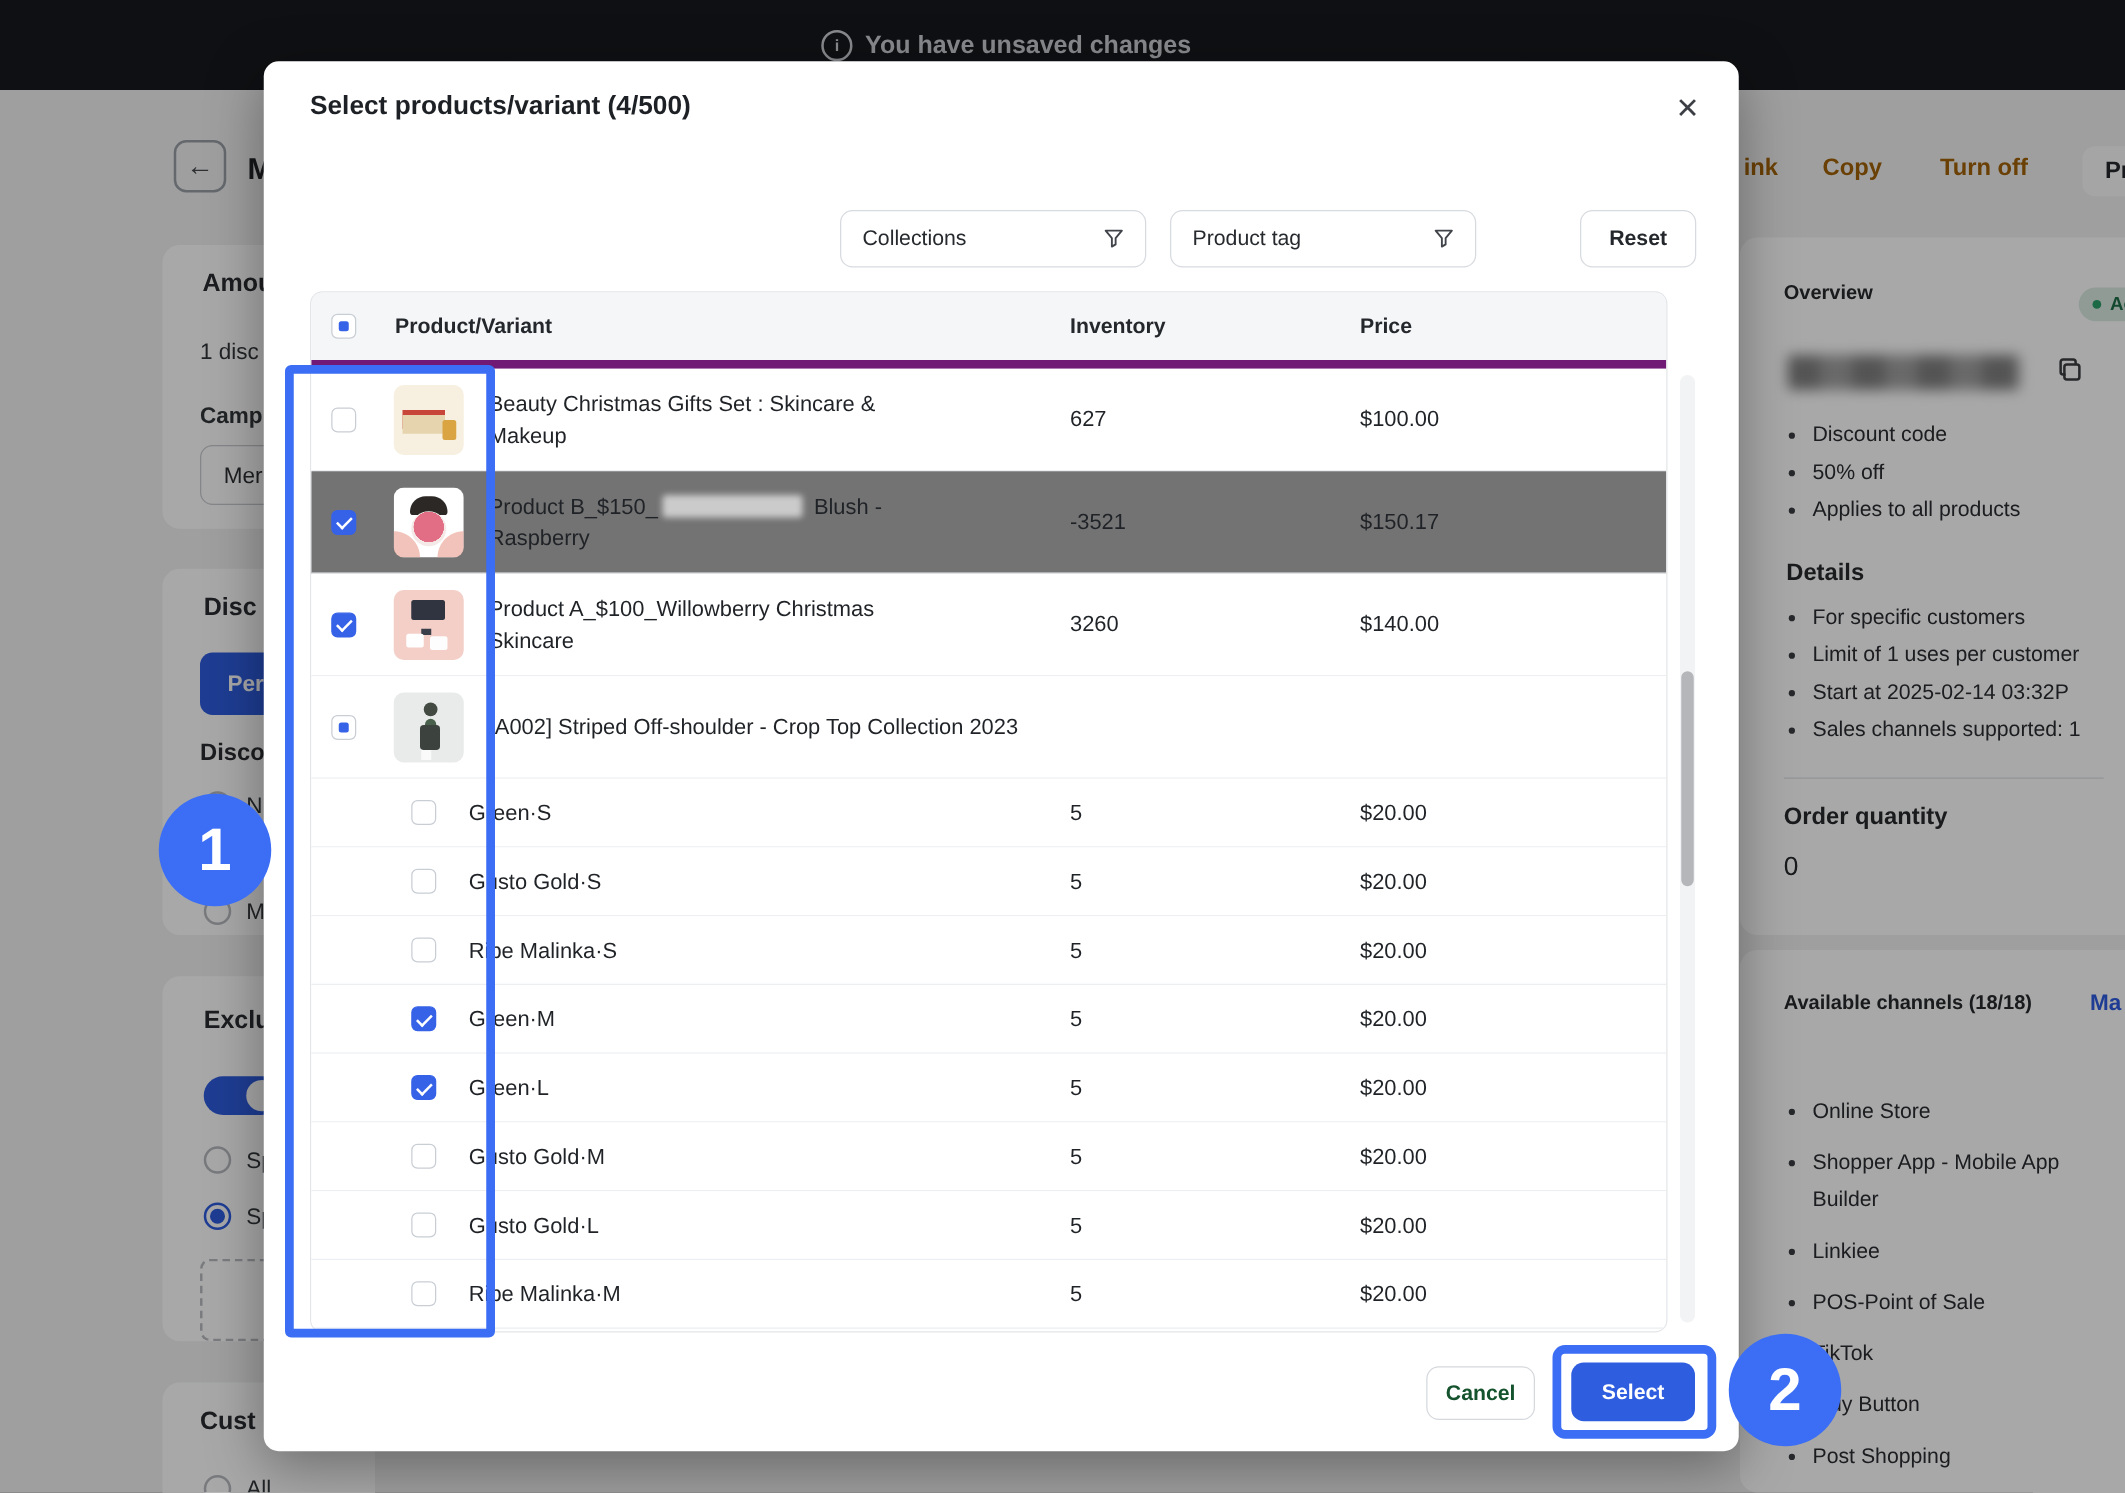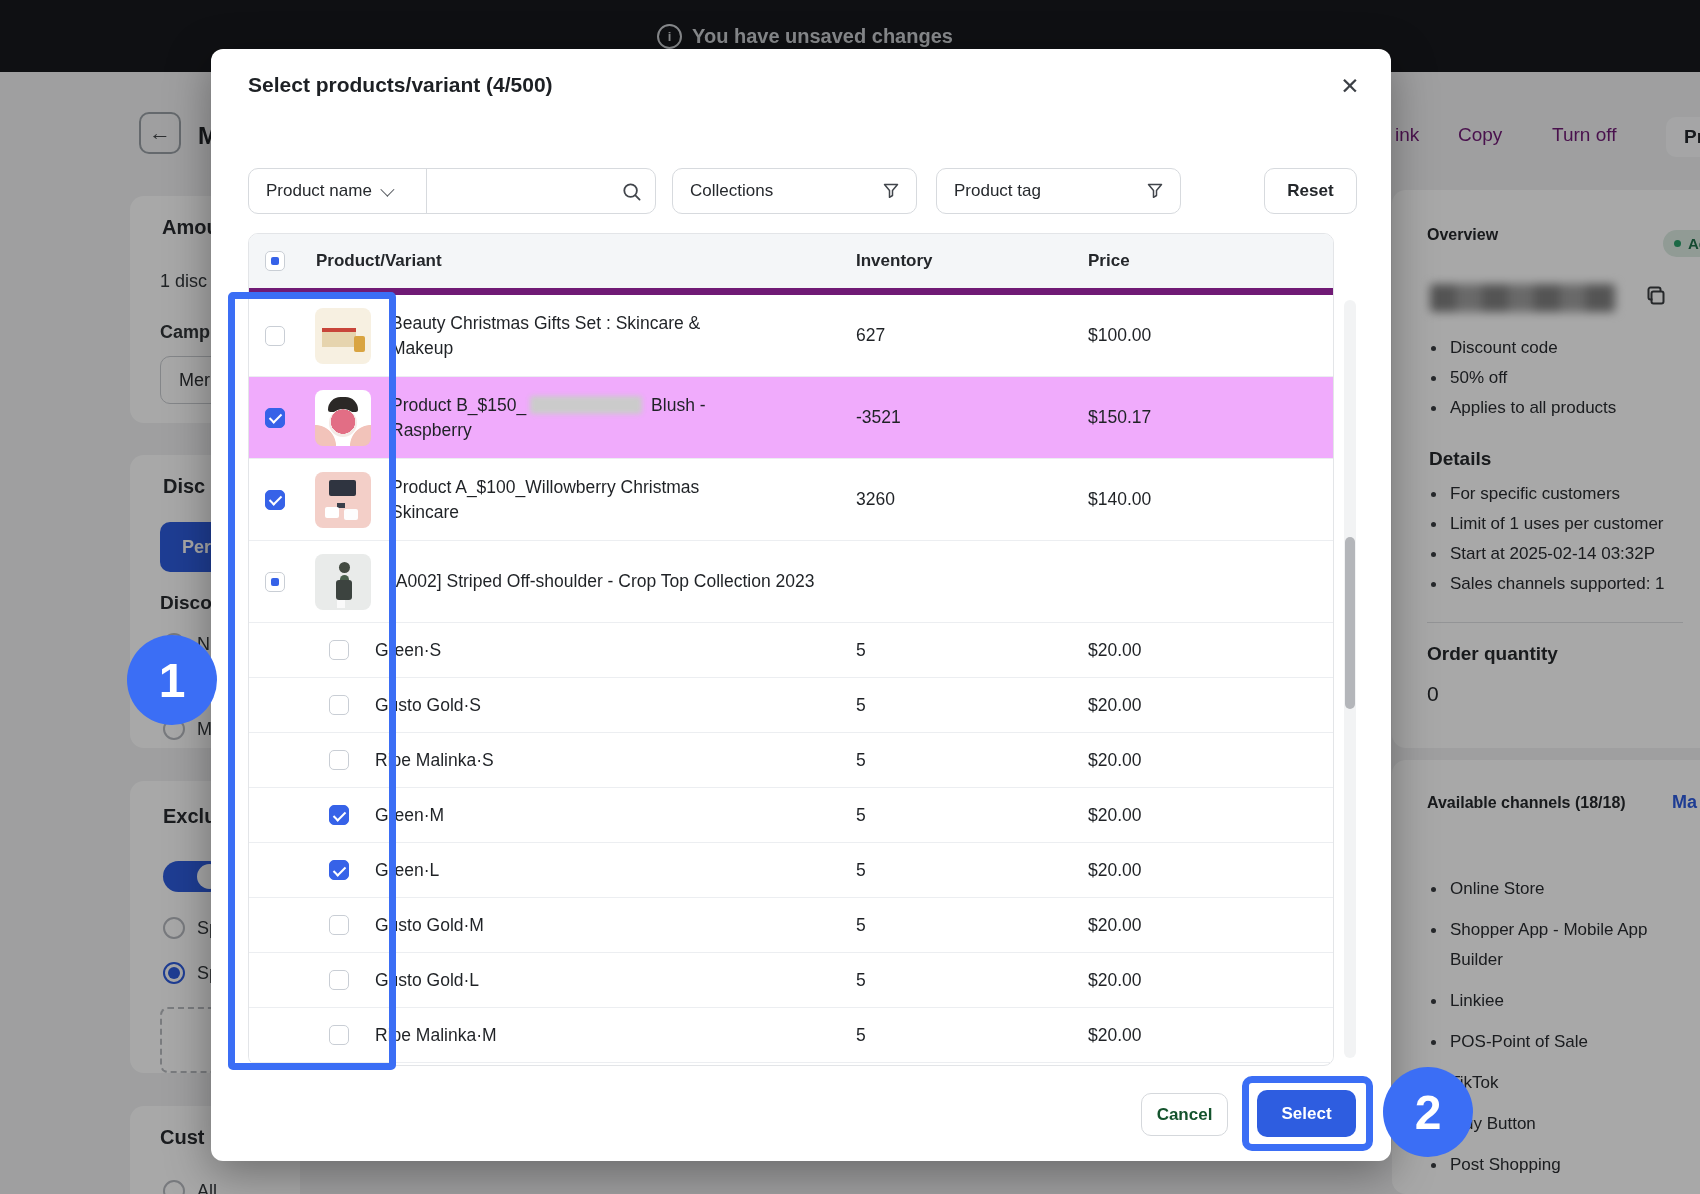--- a/index.html
+++ b/index.html
@@ -23,21 +23,21 @@
   .radio{position:absolute;width:22px;height:22px;border-radius:50%;border:2px solid #b7bac0;
     background:#fff;box-sizing:border-box;}
   .radio.sel{border:2px solid #2e5de0;}
   .radio.sel::after{content:"";position:absolute;left:3px;top:3px;width:12px;height:12px;border-radius:50%;background:#2e5de0;}
   .toggle{position:absolute;width:62px;height:31px;border-radius:16px;background:#2e5de0;}
   .toggle::after{content:"";position:absolute;right:3px;top:3px;width:25px;height:25px;border-radius:50%;background:#fff;}
   .dashedbox{position:absolute;border:2px dashed #b9bcc1;border-radius:8px;background:transparent;}
   .backbtn{position:absolute;left:139px;top:112px;width:42px;height:42px;border:2px solid #9aa0a6;
     border-radius:10px;display:flex;align-items:center;justify-content:center;font-size:22px;color:#46494c;box-sizing:border-box;background:transparent;}
   .pg-title{position:absolute;left:198px;top:122px;font-size:24px;font-weight:700;color:#202327;}
-  .hdr-act{position:absolute;top:124px;font-size:19px;font-weight:400;color:#701a75;white-space:nowrap;}
+  .hdr-act{position:absolute;top:124px;font-size:19px;font-weight:700;color:#a16207;white-space:nowrap;}
   .pr-btn{position:absolute;left:1666px;top:117px;width:80px;height:40px;background:#fafbfc;border-radius:10px;
     display:flex;align-items:center;padding-left:18px;font-size:19px;font-weight:600;color:#24272c;box-sizing:border-box;}
 
   
   .rp-h{font-size:16px;font-weight:700;color:#26292d;}
   .badge{position:absolute;left:1663px;top:230px;width:60px;height:27px;background:#dcece3;border-radius:14px;
     display:flex;align-items:center;gap:7px;padding-left:11px;box-sizing:border-box;
     font-size:15px;font-weight:600;color:#1f6f4a;}
   .badge-dot{width:7px;height:7px;border-radius:50%;background:#2aa06a;}
   .blurcode{position:absolute;left:1430px;top:284px;width:186px;height:28px;border-radius:4px;
@@ -79,21 +79,21 @@
     border-radius:10px;box-sizing:border-box;overflow:hidden;background:#fff;}
   .thead{display:flex;align-items:center;height:61px;background:#f4f6f8;border-bottom:7px solid #701a75;
     padding-left:16px;box-sizing:border-box;font-size:17px;font-weight:600;color:#24272b;}
   .h-name{flex:0 0 530px;margin-left:31px;}
   .invcell{flex:0 0 228px;padding-left:10px;box-sizing:border-box;}
   .pricecell{flex:0 0 238px;padding-left:14px;box-sizing:border-box;}
   .trow{display:flex;align-items:center;padding-left:16px;box-sizing:border-box;border-bottom:1px solid #eceef1;
     font-size:17.5px;color:#1f2226;background:#fff;}
   .trow.product{height:82px;}
   .trow.variant{height:55px;}
-  .trow.hl{background:#f0abfc;}
+  .trow.hl{background:#737373;}
   .trow.variant .cb{margin-left:64px;}
   .p-name{flex:0 0 455px;margin-left:20px;line-height:25px;}
   .v-name{flex:0 0 471px;margin-left:26px;line-height:25px;}
   .nowrap{white-space:nowrap;}
   .cb{flex:0 0 20px;width:20px;height:20px;border-radius:5px;box-sizing:border-box;position:relative;
     background:#fff;border:1.5px solid #c9ced5;}
   .cb.checked{background:#3662e8;border-color:#3662e8;}
   .cb.checked::after{content:"";position:absolute;left:6px;top:2.5px;width:5px;height:10px;
     border:solid #fff;border-width:0 2.6px 2.6px 0;transform:rotate(45deg);}
   .cb.indeterminate::after{content:"";position:absolute;left:5px;top:5px;width:8px;height:8px;border-radius:2px;background:#3662e8;}
@@ -271,33 +271,20 @@
     </div>
 
   <div class="dim"></div>
 
   <div class="modal">
     <div class="m-title">Select products/variant (4/500)</div>
     <div class="m-close">
         <span>✕</span>
       </div>
 
-    <div class="fbox f-combo">
-      <div class="f-combo-left">
-        <span>Product name</span>
-        <span class="chev"></span>
-      </div>
-      <div class="f-search-wrap">
-        <input class="f-search" value="" style="">
-        <svg class="f-search-ic" width="20" height="20" viewBox="0 0 20 20">
-          <circle cx="8.6" cy="8.6" r="6.3" fill="none" stroke="#41454b" stroke-width="1.8"></circle>
-          <line x1="13.4" y1="13.4" x2="17.6" y2="17.6" stroke="#41454b" stroke-width="1.8" stroke-linecap="round"></line>
-        </svg>
-      </div>
-    </div>
 
     <div class="fbox f-tag">
       <span>Product tag</span>
       <svg width="18" height="18" viewBox="0 0 18 18">
         <path d="M2.5 2.5h13l-5 6v5l-3 1.8v-6.8z" fill="none" stroke="#41454b" stroke-width="1.5" stroke-linejoin="round"></path>
       </svg>
     </div>
     <div class="fbox f-collections">
       <span>Collections</span>
       <svg width="18" height="18" viewBox="0 0 18 18">

